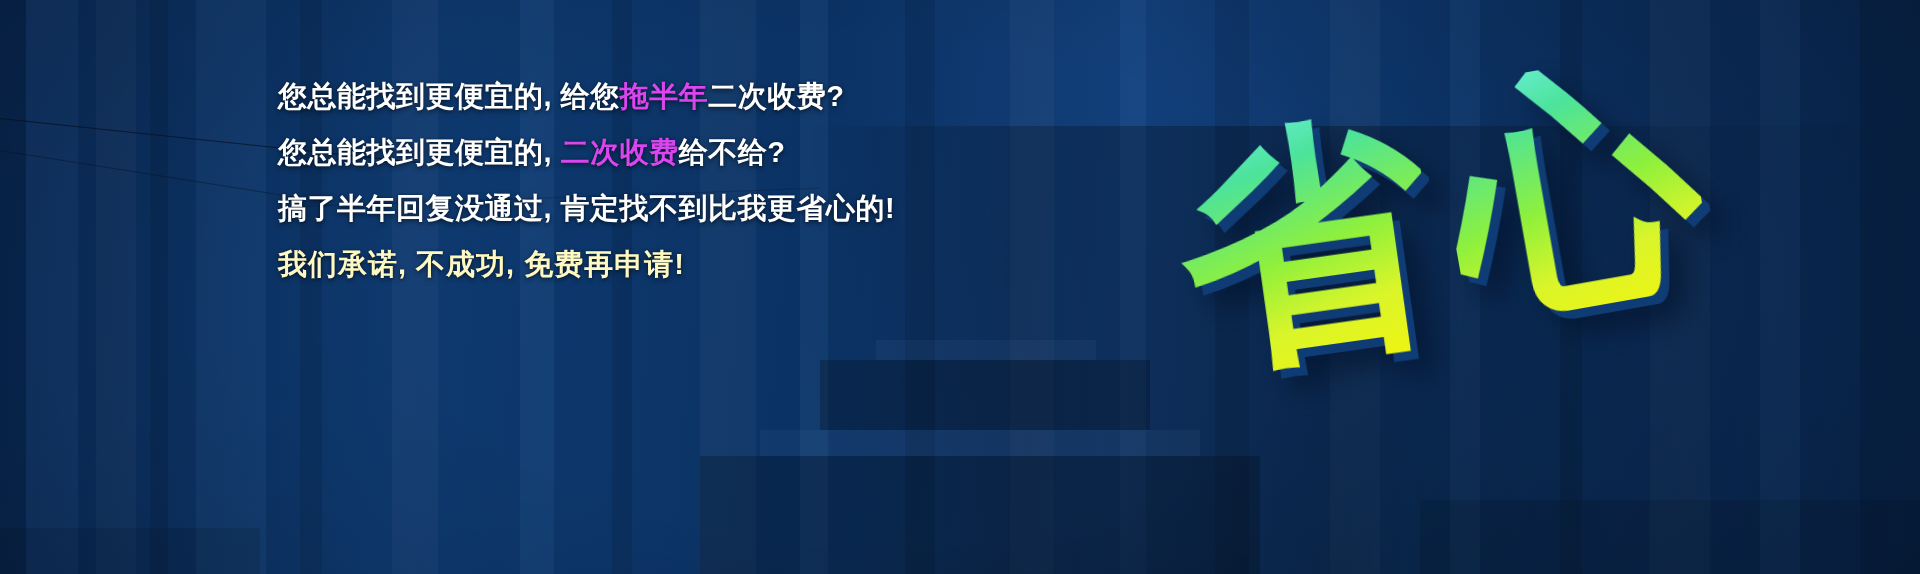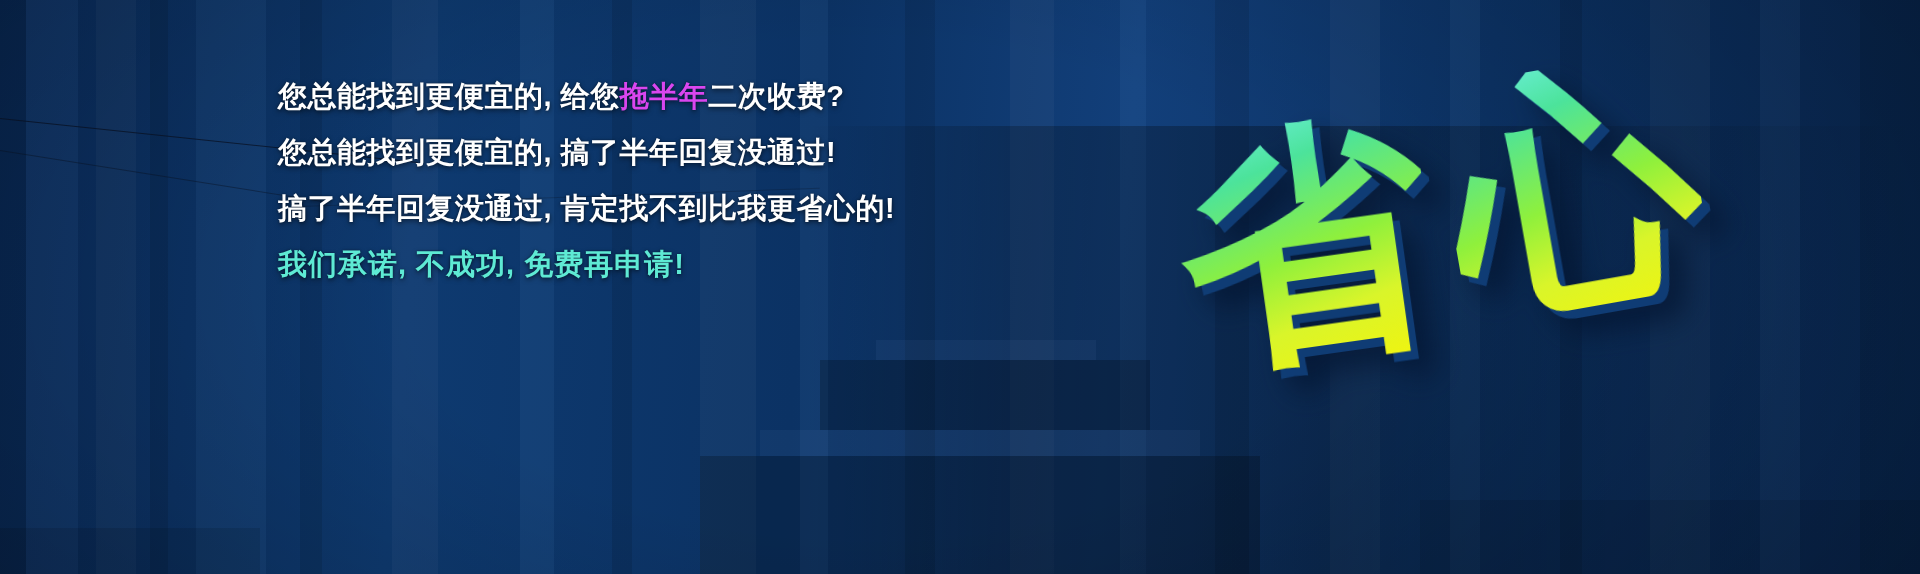--- a/index.html
+++ b/index.html
@@ -45,21 +45,21 @@
     position:absolute;left:278px;top:82px;width:700px;
   }
   .line{
     font-size:29px;font-weight:bold;color:#ffffff;
     letter-spacing:0.5px;line-height:1;
     margin-bottom:27px;white-space:nowrap;
     text-shadow:0 2px 5px rgba(0,0,0,0.55), 0 0 2px rgba(0,0,0,0.4);
   }
   .line:last-child{margin-bottom:0;}
   .hl{color:#d946ef;}
-  .line.promise{color:#5eead4;letter-spacing:1px;}
+  .line.promise{color:#fef9c3;letter-spacing:1px;}
 
   
   #hero{
     position:absolute;right:140px;top:58px;width:600px;height:340px;
   }
   .ch{
     position:absolute;
     font-size:250px;font-weight:bold;line-height:1;
     font-family:"DejaVu Sans","Liberation Sans",sans-serif;
     background:linear-gradient(165deg,#6ff0e0 0%,#4ce39b 22%,#8ff03c 52%,#d9f52a 74%,#f2f40d 100%);
@@ -114,21 +114,21 @@
     <div class="streak" style="left:300px;top:206px;width:520px;transform:rotate(-2deg);opacity:.35;"></div>
 
     <div class="vign"></div>
   </div>
 
   <div id="copy">
     <div class="line">
       <span>您总能找到更便宜的, 给您</span><span class="hl">拖半年</span><span>二次收费?</span>
     </div>
     <div class="line">
-      <span>您总能找到更便宜的, 搞了半年回复没通过!</span>
+      <span>您总能找到更便宜的, </span><span class="hl">二次收费</span><span>给不给?</span>
     </div>
     <div class="line">
       <span>搞了半年回复没通过, 肯定找不到比我更省心的!</span>
     </div>
     <div class="line promise">
       <span>我们承诺, 不成功, 免费再申请!</span>
     </div>
   </div>
 
   <div id="hero">

